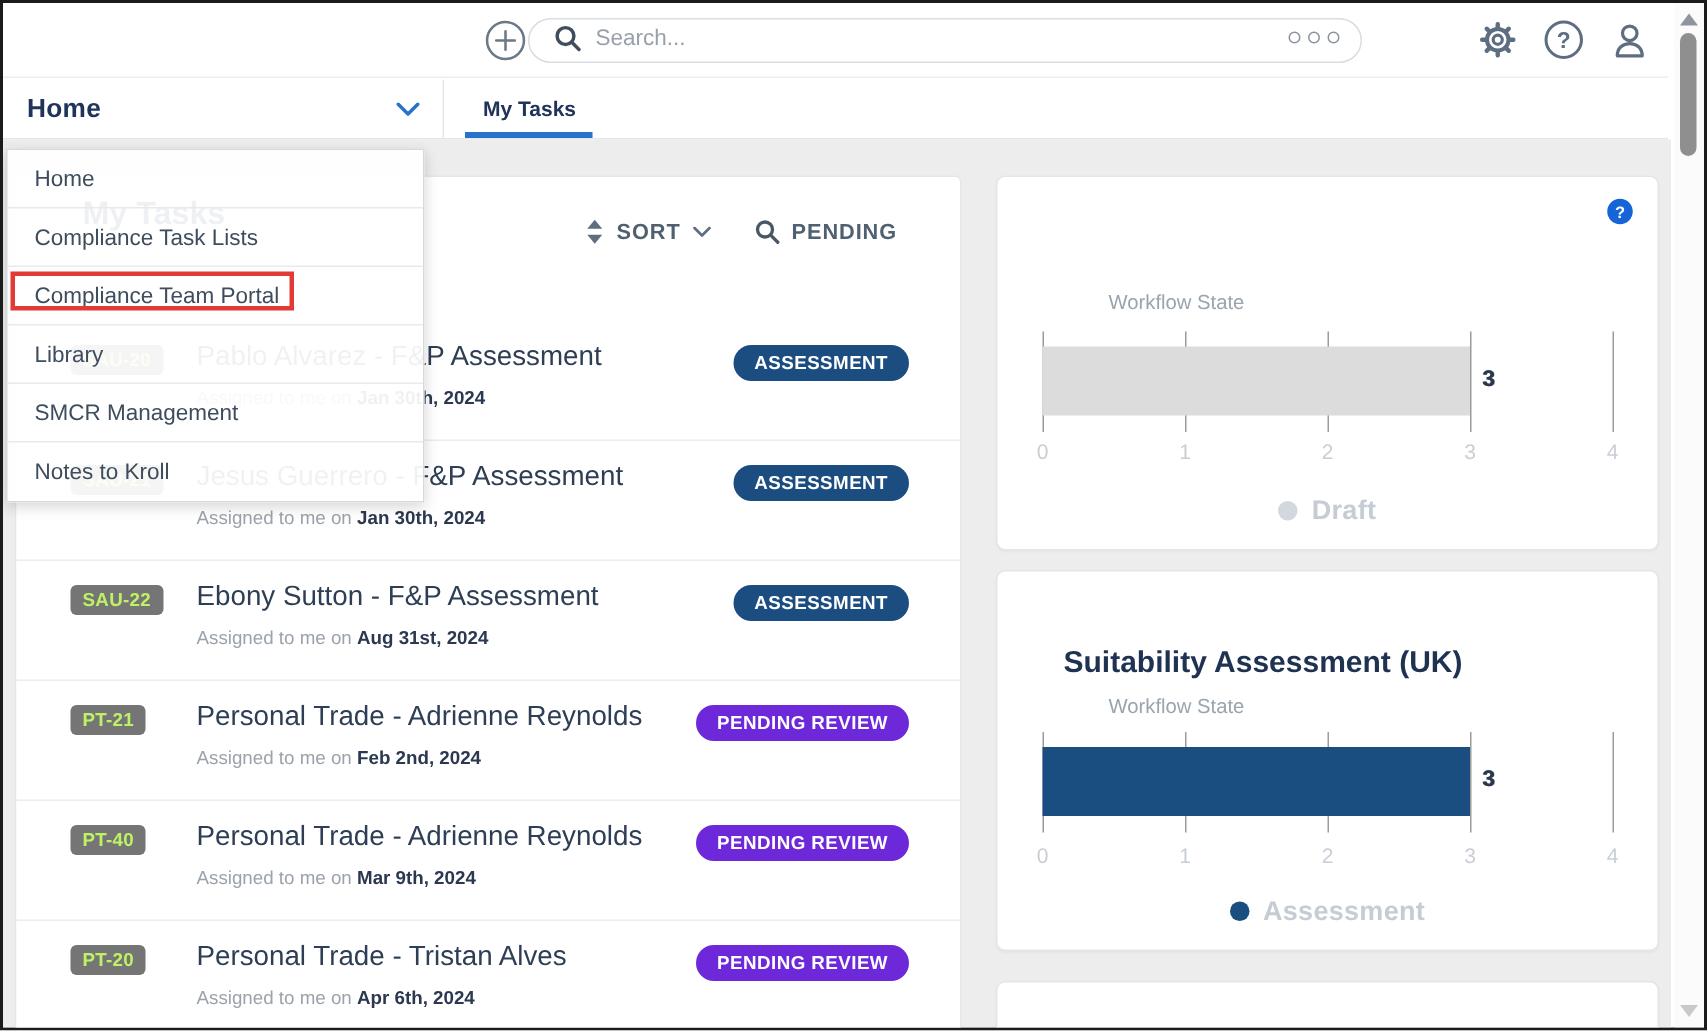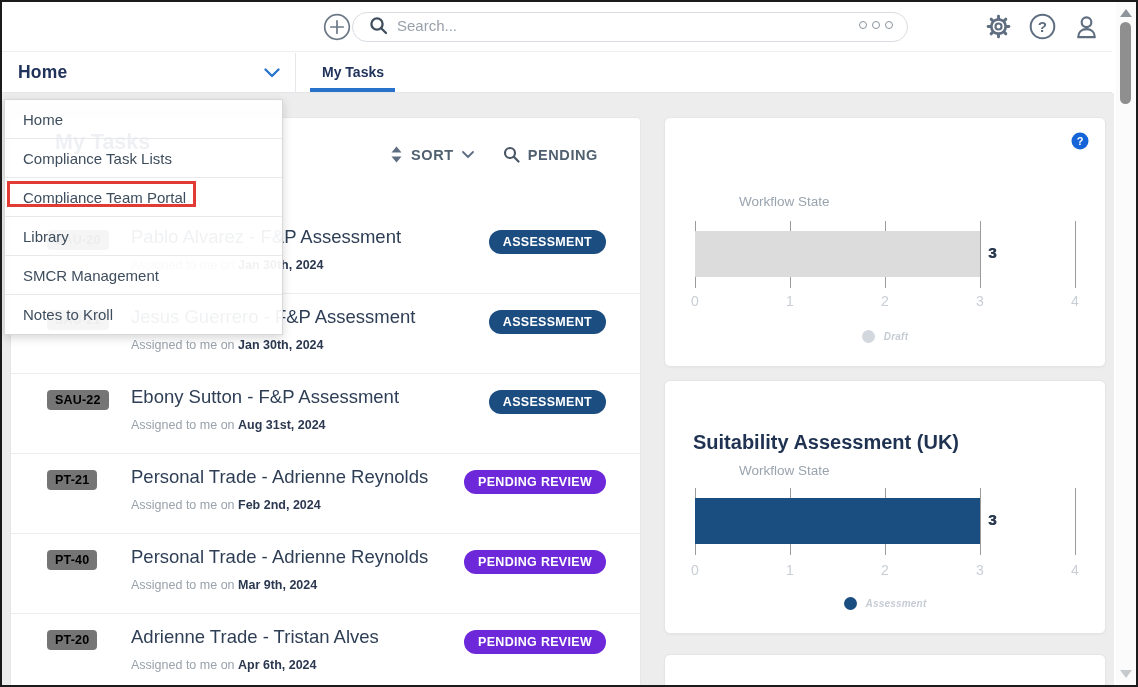--- a/index.html
+++ b/index.html
@@ -29,54 +29,54 @@
   
   .content { position:absolute; top:91px; left:0; right:22px; bottom:0; background:#ededee; overflow:hidden; z-index:1; }
 
   
   .tasks-panel { position:absolute; left:8px; top:24px; width:631px; height:600px; background:#fff; border:1px solid #e6e6e8; border-radius:4px 4px 0 0; }
   .panel-title { position:absolute; left:44px; top:12px; font-size:21.5px; font-weight:700; color:#20335a; }
   .panel-controls { position:absolute; right:42px; top:28px; display:flex; align-items:center; gap:29px; }
   .ctl { display:flex; align-items:center; gap:8px; font-size:14.5px; font-weight:700; color:#506070; letter-spacing:.6px; cursor:pointer; }
   .task-list { position:absolute; top:96px; left:0; right:0; }
   .task-row { position:relative; height:80px; border-bottom:1px solid #ececee; cursor:pointer; background:#fff; }
-  .task-id { position:absolute; left:36px; top:16px; background:#757575; color:#000000; font-size:12.5px; font-weight:700; padding:3px 8px; border-radius:4px; letter-spacing:.2px; }
+  .task-id { position:absolute; left:36px; top:16px; background:#757575; color:#bef264; font-size:12.5px; font-weight:700; padding:3px 8px; border-radius:4px; letter-spacing:.2px; }
   .task-title { position:absolute; left:120px; top:12px; font-size:18.5px; color:#2d3e55; }
   .task-assigned { position:absolute; left:120px; top:44px; font-size:12.5px; color:#9aa2ab; }
   .task-assigned b { color:#2b3850; font-weight:700; }
   .task-status { position:absolute; right:34px; top:16px; color:#fff; font-size:12.5px; font-weight:700; letter-spacing:.3px; padding:5px 14px; border-radius:13px; }
   .status-assessment { background:#1c4d80; }
   .status-pending { background:#6d28d9; }
 
   
   .card { position:absolute; left:662px; width:442px; background:#fff; border:1px solid #e5e5e7; border-radius:6px; box-shadow:0 1px 2px rgba(0,0,0,.04); }
   .card1 { top:24px; height:250px; }
   .card2 { top:287px; height:254px; }
   .card3 { top:561px; height:80px; }
   .card-help { position:absolute; right:16px; top:14px; width:18px; height:18px; cursor:pointer; }
   .card-title { position:absolute; left:28px; font-size:20px; font-weight:700; color:#1f3251; }
   .card-sub { position:absolute; left:28px; font-size:13.5px; color:#9aa4ae;margin-left:46px; }
   .card1 .card-title { top:46px; } .card1 .card-sub { top:76px; }
-  .card2 .card-title { top:50px; } .card2 .card-sub { top:82px; }
+  .card2 .card-title { top:50px;margin-left:16px; } .card2 .card-sub { top:82px; }
   .plot { position:absolute; left:30px; right:30px; height:67px; }
   .card1 .plot { top:103px; } .card2 .plot { top:107px; }
   .tick-line { position:absolute; top:0; width:1px; height:67px; background:#9b9b9b; }
   .tick-0{left:0;} .tick-1{left:25%;} .tick-2{left:50%;} .tick-3{left:75%;} .tick-4{left:100%;}
   .bar { position:absolute; left:0; top:10px; height:46px; }
   .bar-gray { background:#dcdcdc; }
   .bar-navy { background:#1b4e80; }
   .bar-value { position:absolute; top:23px; font-size:15px; font-weight:700; color:#2c3a50; text-shadow:.7px 0 0 #2c3a50; }
   .axis-labels { position:absolute; left:30px; right:30px; height:16px; }
   .card1 .axis-labels { top:175px; } .card2 .axis-labels { top:181px; }
   .axis-labels span { position:absolute; transform:translateX(-50%); font-size:14px; color:#c9ced5; }
   .legend { position:absolute; left:0; right:0; display:flex; justify-content:center; align-items:center; gap:9px; }
   .card1 .legend { top:212px; } .card2 .legend { top:216px; }
   .legend-dot { width:13px; height:13px; border-radius:50%; }
   .dot-muted { background:#d3d8de; } .dot-navy { background:#1b4e80; }
-  .legend-label { font-size:10px; font-weight:700; color:#c6ccd4; letter-spacing:.2px;font-style:italic; }
+  .legend-label { font-size:18px; font-weight:700; color:#c6ccd4; letter-spacing:.2px; }
 
   
   .nav-menu { position:absolute; left:2px; top:97px; width:279px; background:rgba(255,255,255,.93); border:1px solid #d8d8da; box-shadow:0 3px 9px rgba(0,0,0,.16); z-index:40; }
   .menu-item { position:relative; height:39px; line-height:39px; padding-left:18px; font-size:15px; color:#3e4d5d; border-bottom:1px solid #e9e9eb; cursor:pointer; background:transparent; }
   .menu-item:last-child { border-bottom:none; }
   .highlight-ring { position:absolute; left:2px; top:3px; width:189px; height:26px; border:3px solid #e23a34; pointer-events:none; }
 
   
   .scrollbar { position:absolute; top:0; right:0; width:20px; height:683px; background:#fbfbfb; z-index:60; }
   .sb-up { position:absolute; top:7px; left:4px; width:0; height:0; border-left:6px solid transparent; border-right:6px solid transparent; border-bottom:8px solid #8f959c; cursor:pointer; }
@@ -197,21 +197,21 @@
 
         <div class="task-row">
           <span class="task-id">PT-40</span>
           <span class="task-title">Personal Trade - Adrienne Reynolds</span>
           <span class="task-assigned"><span>Assigned to me on </span><b>Mar 9th, 2024</b></span>
           <span class="task-status status-pending">PENDING REVIEW</span>
         </div>
 
         <div class="task-row">
           <span class="task-id">PT-20</span>
-          <span class="task-title">Adrienne Trade - Tristan Alves</span>
+          <span class="task-title">Personal Trade - Tristan Alves</span>
           <span class="task-assigned"><span>Assigned to me on </span><b>Apr 6th, 2024</b></span>
           <span class="task-status status-pending">PENDING REVIEW</span>
         </div>
 
       </div>
     </div>
 
     <div class="card card1">
       <svg class="card-help" viewBox="0 0 18 18">
         <circle cx="9" cy="9" r="8.5" fill="#1565d8"></circle>

